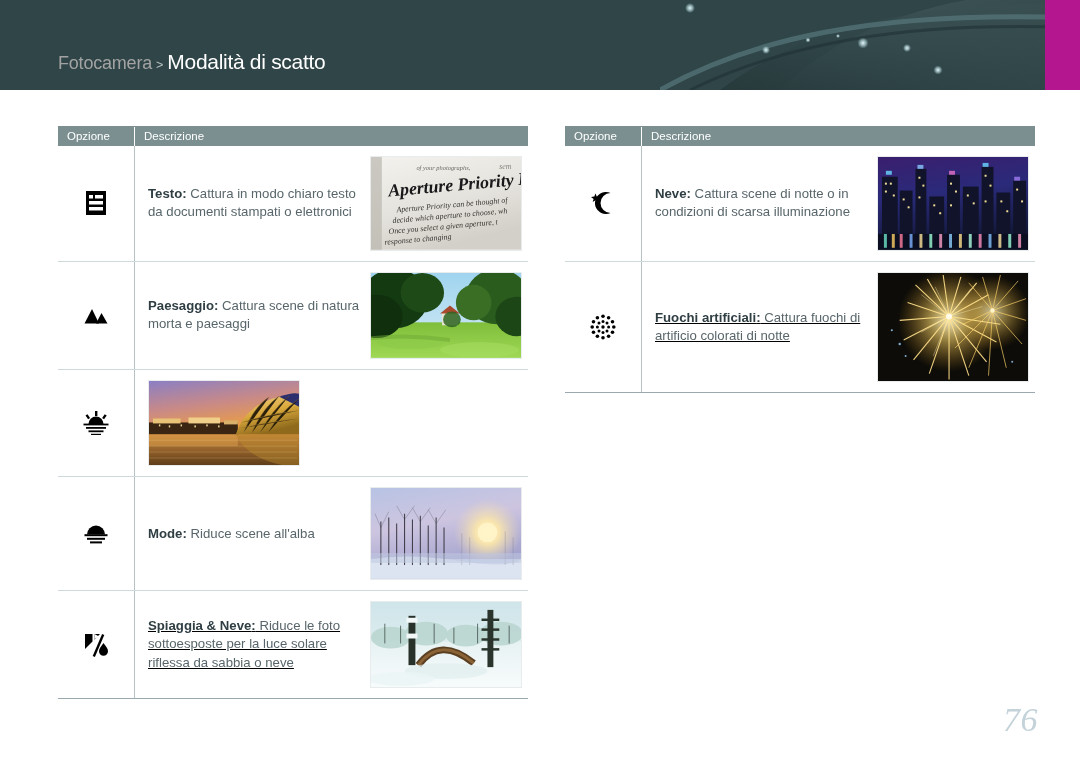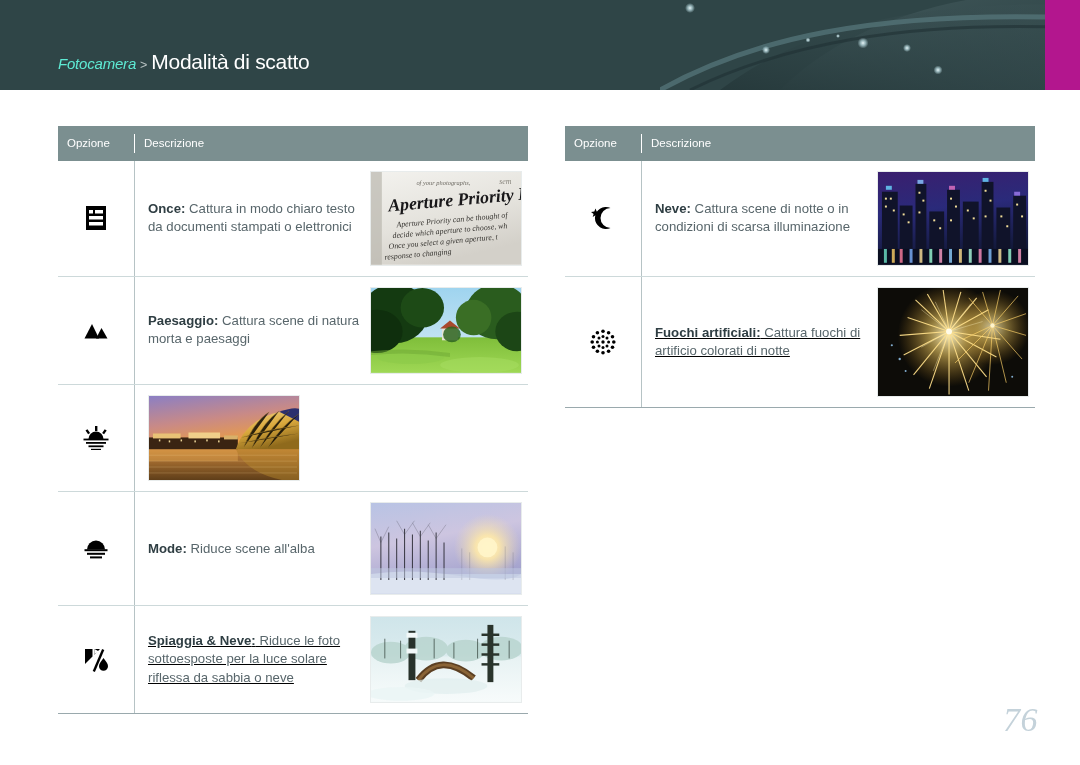--- a/index.html
+++ b/index.html
@@ -42,24 +42,23 @@
   }
   .breadcrumb {
     position: absolute;
     left: 58px;
     top: 50px;
     display: flex;
     align-items: baseline;
     white-space: nowrap;
   }
   .breadcrumb-parent {
-    font-size: 15px;
-    color: #5eead4;
+    font-size: 18px;
+    color: #a3a3a3;
     letter-spacing: -0.2px;
-    font-style: italic;
   }
   .breadcrumb-sep {
     font-size: 12.5px;
     color: #b9c3c3;
     margin: 0 4px;
   }
   .breadcrumb-current {
     font-size: 21px;
     color: #ffffff;
     letter-spacing: -0.3px;
@@ -75,21 +74,21 @@
   .tbl {
     position: absolute;
     border-collapse: collapse;
   }
   .tbl-left  { left: 58px;  width: 470px; }
   .tbl-right { left: 565px; width: 470px; }
 
   .thead {
     display: flex;
     background: #7b8f90;
-    height: 35px;
+    height: 20px;
     align-items: center;
   }
   .th {
     color: #ffffff;
     font-size: 11.5px;
     line-height: 19px;
     padding-left: 9px;
     white-space: nowrap;
   }
   .th-opt  { width: 77px; border-right: 1px solid #ffffff; }
@@ -214,21 +213,21 @@
           <svg class="icon" width="22" height="26" viewBox="0 0 22 26">
             <rect x="1" y="1" width="20" height="24" fill="#000"></rect>
             <rect x="4" y="5" width="4" height="3.5" fill="#fff"></rect>
             <rect x="10" y="5" width="8" height="3.5" fill="#fff"></rect>
             <rect x="4" y="11" width="14" height="3.5" fill="#fff"></rect>
             <rect x="4" y="17" width="14" height="3.5" fill="#fff"></rect>
           </svg>
         </div>
         <div class="cell-desc">
           <div class="desc-text">
-            <b>Once</b><b>:</b><span> Cattura in modo chiaro testo da documenti stampati o elettronici</span>
+            <b>Testo</b><b>:</b><span> Cattura in modo chiaro testo da documenti stampati o elettronici</span>
           </div>
           <div class="thumb">
             <svg class="thumb-inner" viewBox="0 0 152 94" preserveAspectRatio="none">
               <defs>
                 <linearGradient id="p1" x1="0" y1="0" x2="0.4" y2="1">
                   <stop offset="0%" stop-color="#f3f2ee"></stop>
                   <stop offset="60%" stop-color="#e4e2dc"></stop>
                   <stop offset="100%" stop-color="#d3d0c9"></stop>
                 </linearGradient>
               </defs>

